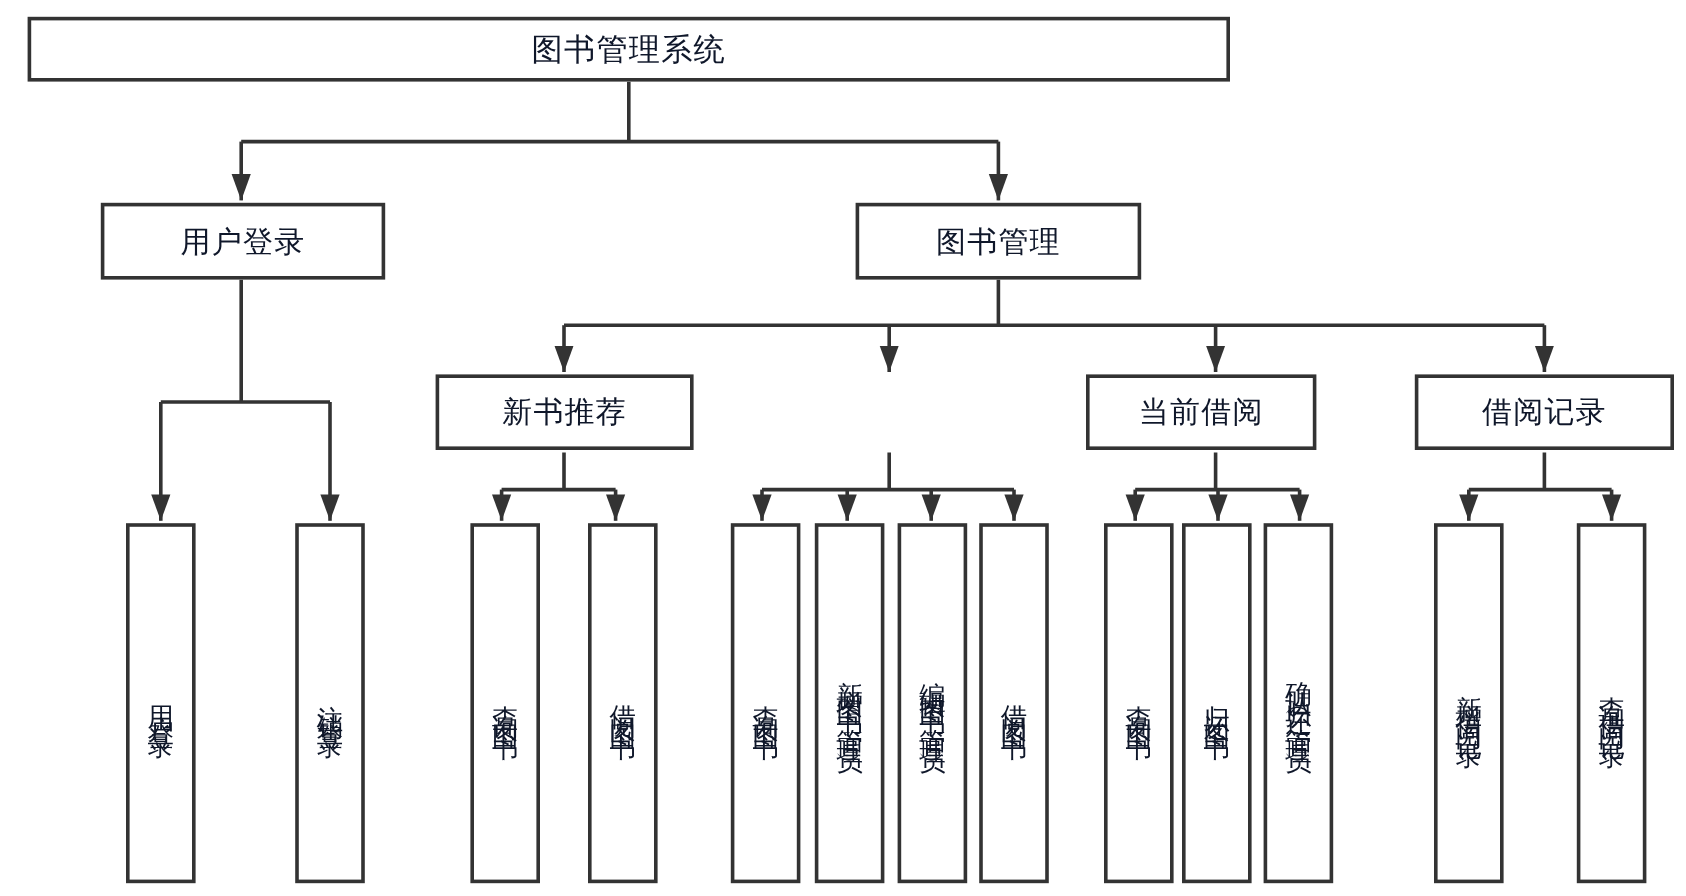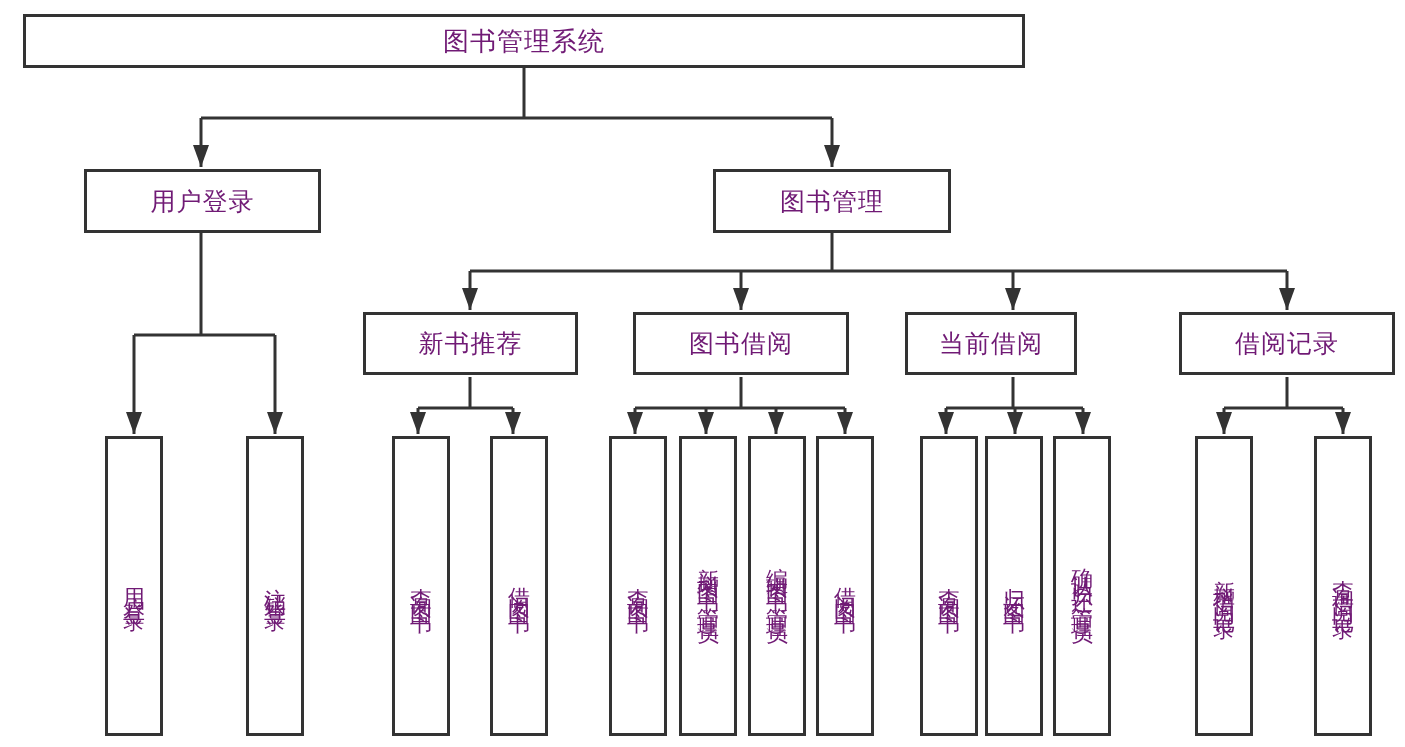--- a/index.html
+++ b/index.html
@@ -13,21 +13,21 @@
   }
   .connectors { position: absolute; left: 0; top: 0; }
   .node {
     position: absolute;
     box-sizing: border-box;
     border: 3px solid #333333;
     background: #ffffff;
     display: flex;
     align-items: center;
     justify-content: center;
-    color: #701a75;
+    color: #0f172a;
   }
   .hbox { font-size: 25px; letter-spacing: 1px; }
   .root-box { font-size: 26px; }
   .vbox {
     writing-mode: vertical-rl;
     text-orientation: mixed;
     font-size: 22px;
     letter-spacing: 8px;
     line-height: 1;
   }
@@ -97,24 +97,21 @@
   <div class="node hbox" style="left:84px; top:169px; width:237px; height:64px;">
     <span>用户登录</span>
   </div>
   <div class="node hbox" style="left:713px; top:169px; width:238px; height:64px;">
     <span>图书管理</span>
   </div>
 
   <div class="node hbox" style="left:363px; top:312px; width:215px; height:63px;">
     <span>新书推荐</span>
   </div>
-  <div class="node hbox" style="left:633px; top:312px; width:216px; height:63px;">
-    <span>图书借阅</span>
-  </div>
-  <div class="node hbox" style="left:905px; top:312px; width:172px; height:63px;">
+  <div class="node hbox" style="left:905px; top:312px; width:192px; height:63px;">
     <span>当前借阅</span>
   </div>
   <div class="node hbox" style="left:1179px; top:312px; width:216px; height:63px;">
     <span>借阅记录</span>
   </div>
 
   <div class="node vbox" style="left:105px; top:436px; width:58px; height:300px;">
     <span>用户登录</span>
   </div>
   <div class="node vbox" style="left:246px; top:436px; width:58px; height:300px;">

